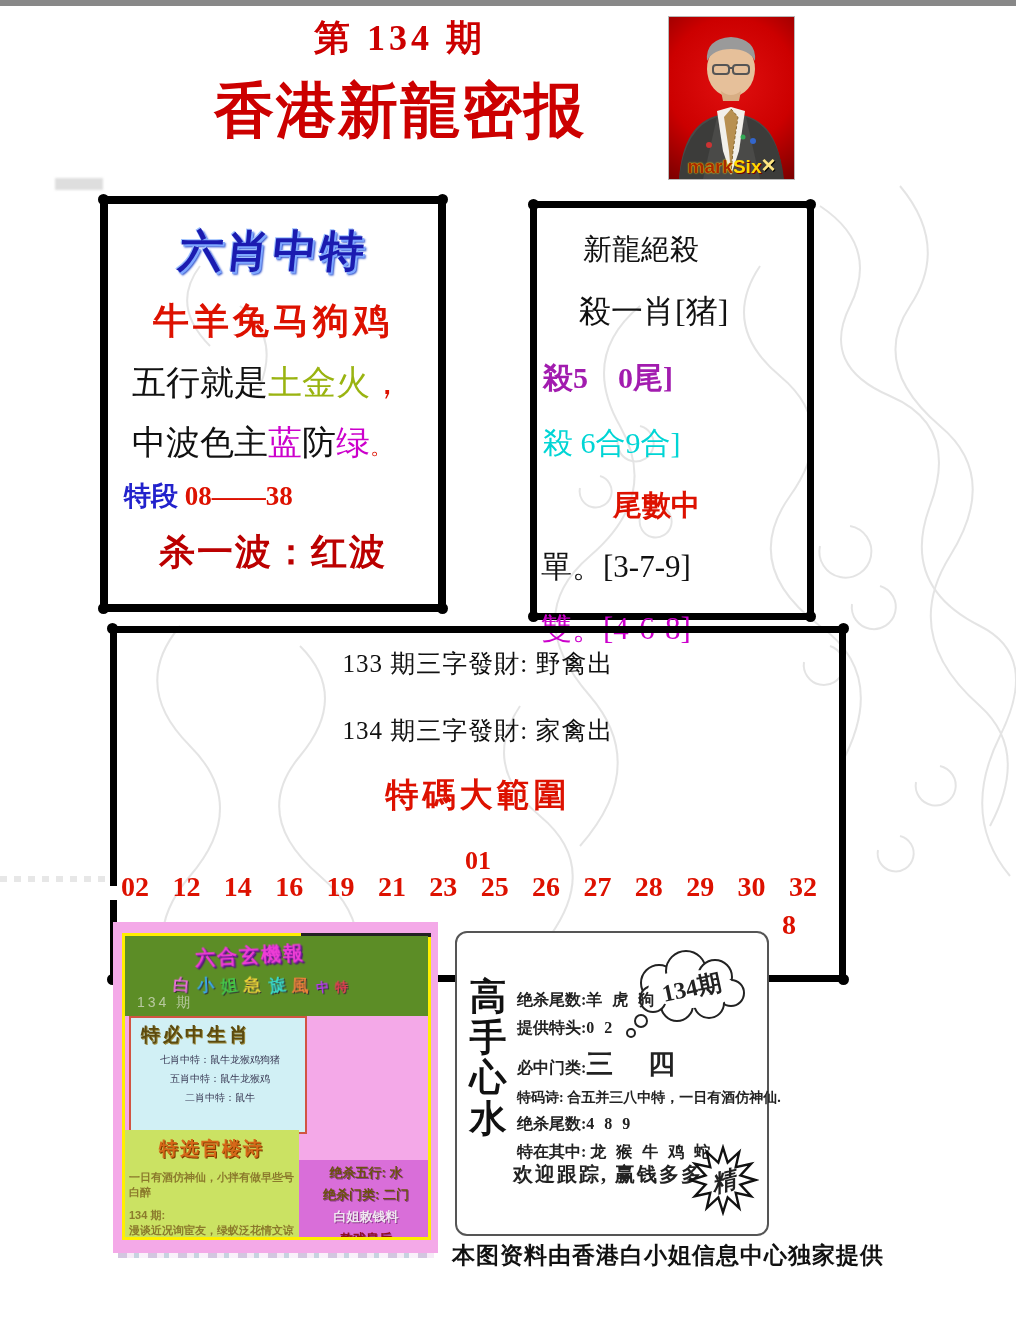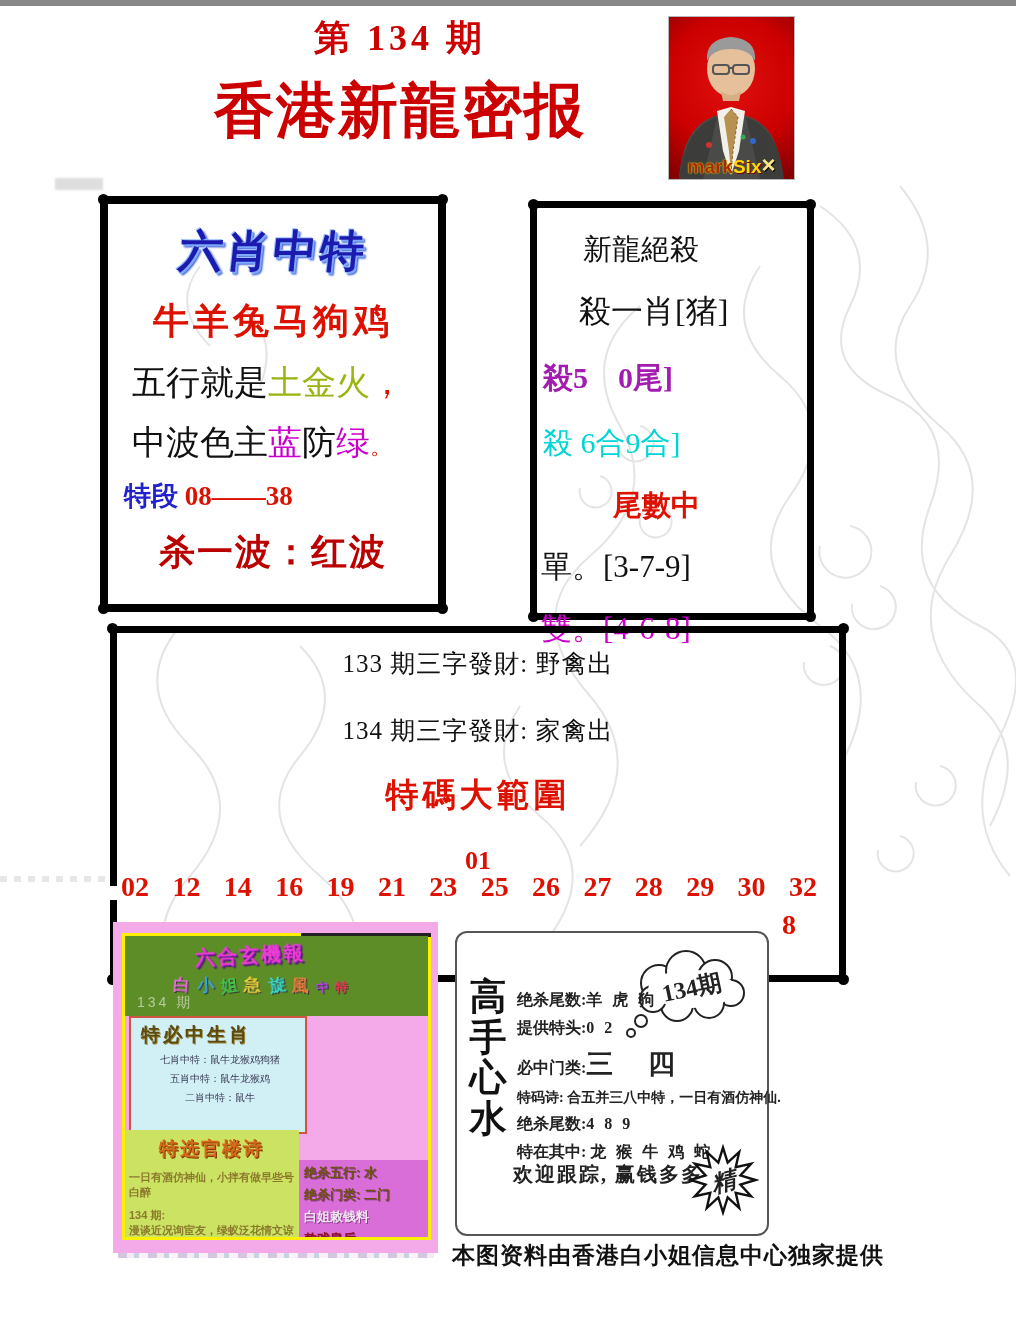--- a/index.html
+++ b/index.html
@@ -82,21 +82,21 @@
   .fl-lav .corner{text-align:right;margin:2px 6px 0 0;font-size:13px;font-weight:bold;color:#8a6a20;
                   text-shadow:1px 1px 0 #555;filter:blur(.4px);}
   .fl-lav .lbl{margin:3px 0 0 6px;font-size:14px;font-weight:bold;color:#7a5a18;text-shadow:1px 1px 0 #44406a;filter:blur(.3px);}
   .fl-lav .num{margin:3px 0 0 6px;font-size:15px;font-weight:bold;color:#2e2e3e;letter-spacing:6px;filter:blur(.3px);}
   .fl-lav .wv{margin:3px 0 0 6px;font-size:15px;font-weight:bold;letter-spacing:4px;filter:blur(.3px);}
   .fl-lav .wv .b{color:#2233bb;} .fl-lav .wv .r2{color:#cc2222;}
   .fl-poem{position:absolute;left:0;top:194px;width:174px;bottom:0;background:#cbe168;overflow:hidden;}
   .fl-poem .t{margin:6px 0 0 34px;font-size:19px;font-weight:bold;color:#d2691e;letter-spacing:2px;
               text-shadow:1px 1px 0 #7a3a00;filter:blur(.4px);}
   .fl-poem .p{margin:8px 4px 0 4px;font-size:11px;font-weight:bold;color:#8a7a30;filter:blur(.4px);line-height:1.35;}
-  .fl-mag{position:absolute;left:174px;top:224px;right:0;bottom:0;background:#d56fd5;overflow:hidden;}
+  .fl-mag{position:absolute;left:174px;top:224px;right:0;bottom:0;background:#d56fd5;overflow:hidden;text-align:center;}
   .fl-mag .k{margin:4px 0 0 5px;font-size:13px;font-weight:bold;color:#6a5210;text-shadow:1px 1px 0 #8a3a8a;filter:blur(.35px);}
   .fl-mag .k.w{color:#f0e8f0;} .fl-mag .k.dr{color:#8a1020;}
   
   .expert{position:absolute;left:455px;top:925px;width:310px;height:301px;background:#fff;z-index:5;
           border:2px solid #555;border-radius:12px;font-family:"Liberation Serif",serif;}
   .ex-vtitle{position:absolute;left:10px;top:44px;width:42px;font-size:37px;font-weight:bold;color:#111;
              line-height:1.1;text-align:center;}
   .ex-rows{position:absolute;left:60px;top:50px;right:8px;}
   .ex-row{white-space:nowrap;font-size:16px;font-weight:bold;color:#222;margin-top:7px;}
   .ex-row .val{letter-spacing:3px;}

